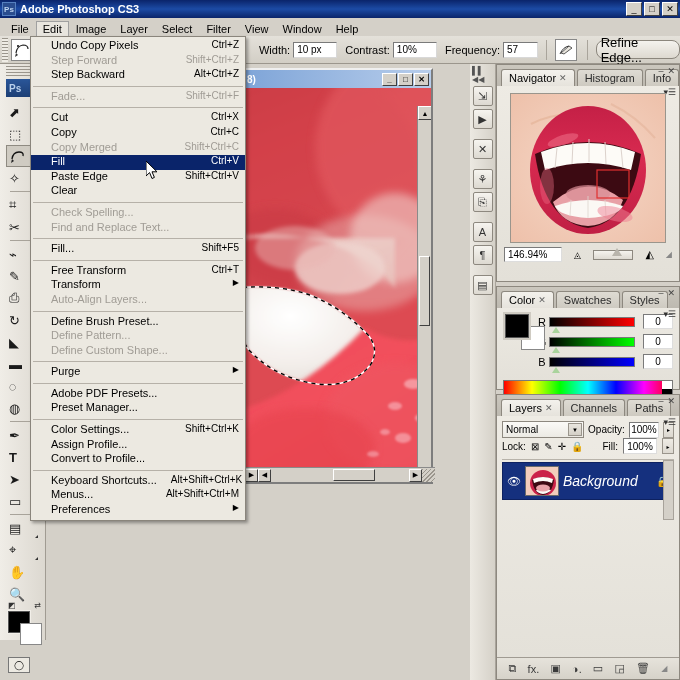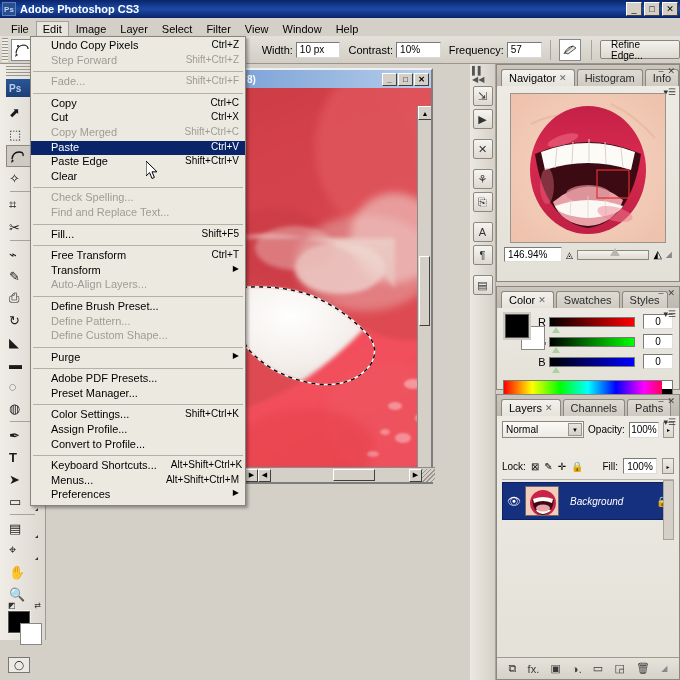--- a/index.html
+++ b/index.html
@@ -57,23 +57,23 @@
     display:flex; align-items:center; justify-content:center; margin-right: 2px;
   }
   .opt-lbl { font-size: 11px; color: #000; margin: 0 3px 0 8px; white-space: nowrap; }
   .opt-field {
     height: 16px; background: #fff; border: 1px solid;
     border-color: #7a7a7a #d8d8d8 #d8d8d8 #7a7a7a;
     font-size: 10px; padding: 1px 3px; display: flex; align-items: center;
   }
   .opt-sep { width: 1px; height: 20px; background: #a9a49b; margin: 0 8px; }
   .refine-btn {
-    height: 19px; padding: 0 10px; font-size: 10px;
+    height: 19px; padding: 0 4px; font-size: 13px;
     background: linear-gradient(to bottom,#f4f2ee,#ddd9d0);
-    border: 1px solid #8b867d; border-radius: 2px;
+    border: 1px solid #8b867d; border-radius: 8px;
     display: flex; align-items: center;
   }
 
   
   .toolbox {
     position: absolute; left: 0; top: 64px; width: 46px; height: 576px;
     background: linear-gradient(to right,#f0ede7,#dcd8d0);
     border-right: 1px solid #a09b92;
   }
   .tb-grip { height: 10px; background: repeating-linear-gradient(to bottom,#9a958c 0 1px,transparent 1px 3px);
@@ -157,21 +157,21 @@
     border-top-left-radius: 3px; border-top-right-radius: 3px; margin-right: 2px;
   }
   .ptab.active { background: linear-gradient(to bottom,#f3f1ec,#e6e3dc); color:#000; }
   .ptab .x { font-size: 9px; color: #666; }
   .panel-ctl { position:absolute; right: 4px; top: 1px; font-size:9px; color:#444; display:flex; gap:4px; }
   .panel-menu { position:absolute; right: 3px; top: 22px; font-size:9px; color:#333; }
   .panel-body { padding: 5px; }
 
   
   .nav-thumb { width: 156px; height: 150px; border: 1px solid #9a958c; background:#fff; position:relative; margin: 2px auto 0; overflow:hidden;}
-  .nav-foot { display:flex; align-items:center; gap:4px; margin-top: 4px; padding: 0 2px; }
+  .nav-foot { display:flex; align-items:center; gap:12px; margin-top: 4px; padding: 0 2px; }
   .nav-zoom { width: 58px; height: 15px; background:#fff; border:1px solid; border-color:#7a7a7a #ddd #ddd #7a7a7a;
       font-size:10px; display:flex;align-items:center;padding-left:3px;}
   .nav-slider { flex:1; height: 10px; background: linear-gradient(to bottom,#f5f3ee,#dedad2);
       border:1px solid #8d887f; position:relative; }
   .nav-knob { position:absolute; left: 46%; top:-3px; width:0;height:0;
       border-left:5px solid transparent;border-right:5px solid transparent;border-bottom:8px solid #b9b5ac; }
 
   
   .color-row { display:flex; align-items:center; margin-bottom: 5px; }
   .c-label { width: 14px; font-size: 11px; text-align:center; }
@@ -184,41 +184,41 @@
   .c-swatches { position: relative; width: 42px; height: 36px; margin-right: 4px; }
   .c-fg { position:absolute; left:2px; top:0; width:24px;height:24px;background:#000;border:1px solid #555;
      box-shadow: 0 0 0 2px #cfcbc2; }
   .c-bg { position:absolute; left:18px; top:12px; width:24px;height:24px;background:#fff;border:1px solid #888; }
   .spectrum { height: 18px; border:1px solid #7a7a7a; margin-top: 4px;
      background: linear-gradient(to right,#ff0000,#ffff00,#00ff00,#00ffff,#0000ff,#ff00ff,#ff0000); position:relative;}
   .spectrum::after { content:""; position:absolute; right:0; top:0; width:10px; height:100%;
      background: linear-gradient(to bottom,#fff 50%, #000 50%); }
 
   
-  .lay-row1 { display:flex; align-items:center; gap:4px; margin-bottom: 20px; }
+  .lay-row1 { display:flex; align-items:center; gap:4px; margin-bottom: 0; }
   .lay-select {
     width: 92px; height: 17px; background: linear-gradient(to bottom,#fbfaf7,#eceae4);
     border:1px solid #8d887f; font-size:10px; display:flex; align-items:center;
     padding-left: 3px; position:relative;
   }
   .lay-select .arrow { position:absolute; right:1px; top:1px; width:14px;height:13px;
      background: linear-gradient(to bottom,#e9e6df,#d4d0c7); border:1px solid #9a958c;
      display:flex;align-items:center;justify-content:center; font-size:6px;}
   .lay-num { width: 34px; height: 16px; background:#fff; border:1px solid; border-color:#7a7a7a #ddd #ddd #7a7a7a;
      font-size:10px; display:flex;align-items:center;justify-content:center; }
   .lay-step { width:12px; height:16px; border:1px solid #9a958c; background:linear-gradient(to bottom,#eeebe4,#dcd8d0);
      font-size:6px; display:flex;align-items:center;justify-content:center; }
   .lock-row { display:flex; align-items:center; gap:5px; margin-bottom: 5px; font-size:10px; }
   .layer-item {
     display:flex; align-items:center; height: 38px; background:#15307e; color:#fff;
     border: 1px solid #0d2160; margin-top: 2px;
   }
   .layer-eye { width: 22px; text-align:center; font-size:11px; color:#fff; }
   .layer-thumb { width: 34px; height: 30px; border:1px solid #6a6a6a; overflow:hidden; position:relative; background:#f3c9c0;}
-  .layer-name { flex:1; font-size:10px; font-style:italic; padding-left: 4px; margin-left: 7px; }
+  .layer-name { flex:1; font-size:14px; font-style:italic; padding-left: 4px; }
   .layer-lock { width: 20px; text-align:center; font-size:10px; }
   .lay-foot { position:absolute; left:0; bottom:0; width:100%; height:22px;
      background: linear-gradient(to bottom,#e6e3db,#d6d2c9); border-top:1px solid #a09b92;
      display:flex; align-items:center; justify-content:space-around; font-size:11px; color:#3a3a3a; padding: 0 6px;}
 
   
   .dropdown {
     position: absolute; left: 30px; top: 36px; width: 216px;
     background: #ece9e1; border: 1px solid #8a857c;
     box-shadow: 2px 2px 3px rgba(0,0,0,0.35); z-index: 90; padding: 2px 0;
@@ -658,40 +658,44 @@
 
   <div class="dropdown" id="editmenu">
       <div class="mrow">
         <span class="mlabel">Undo Copy Pixels</span>
         <span class="maccel">Ctrl+Z</span>
       </div>
       <div class="mrow dis">
         <span class="mlabel">Step Forward</span>
         <span class="maccel">Shift+Ctrl+Z</span>
       </div>
+      <div class="mrow">
+        <span class="mlabel">Step Backward</span>
+        <span class="maccel">Alt+Ctrl+Z</span>
+      </div>
       <div class="msep"></div>
       <div class="mrow dis">
         <span class="mlabel">Fade...</span>
         <span class="maccel">Shift+Ctrl+F</span>
       </div>
       <div class="msep"></div>
       <div class="mrow">
+        <span class="mlabel">Cut</span>
+        <span class="maccel">Ctrl+X</span>
+      </div>
+      <div class="mrow">
         <span class="mlabel">Copy</span>
         <span class="maccel">Ctrl+C</span>
-      </div>
-      <div class="mrow">
-        <span class="mlabel">Cut</span>
-        <span class="maccel">Ctrl+X</span>
       </div>
       <div class="mrow dis">
         <span class="mlabel">Copy Merged</span>
         <span class="maccel">Shift+Ctrl+C</span>
       </div>
       <div class="mrow hl">
-        <span class="mlabel">Paste</span>
+        <span class="mlabel">Fill</span>
         <span class="maccel">Ctrl+V</span>
       </div>
       <div class="mrow">
         <span class="mlabel">Paste Edge</span>
         <span class="maccel">Shift+Ctrl+V</span>
       </div>
       <div class="mrow">
         <span class="mlabel">Clear</span>
       </div>
       <div class="msep"></div>

